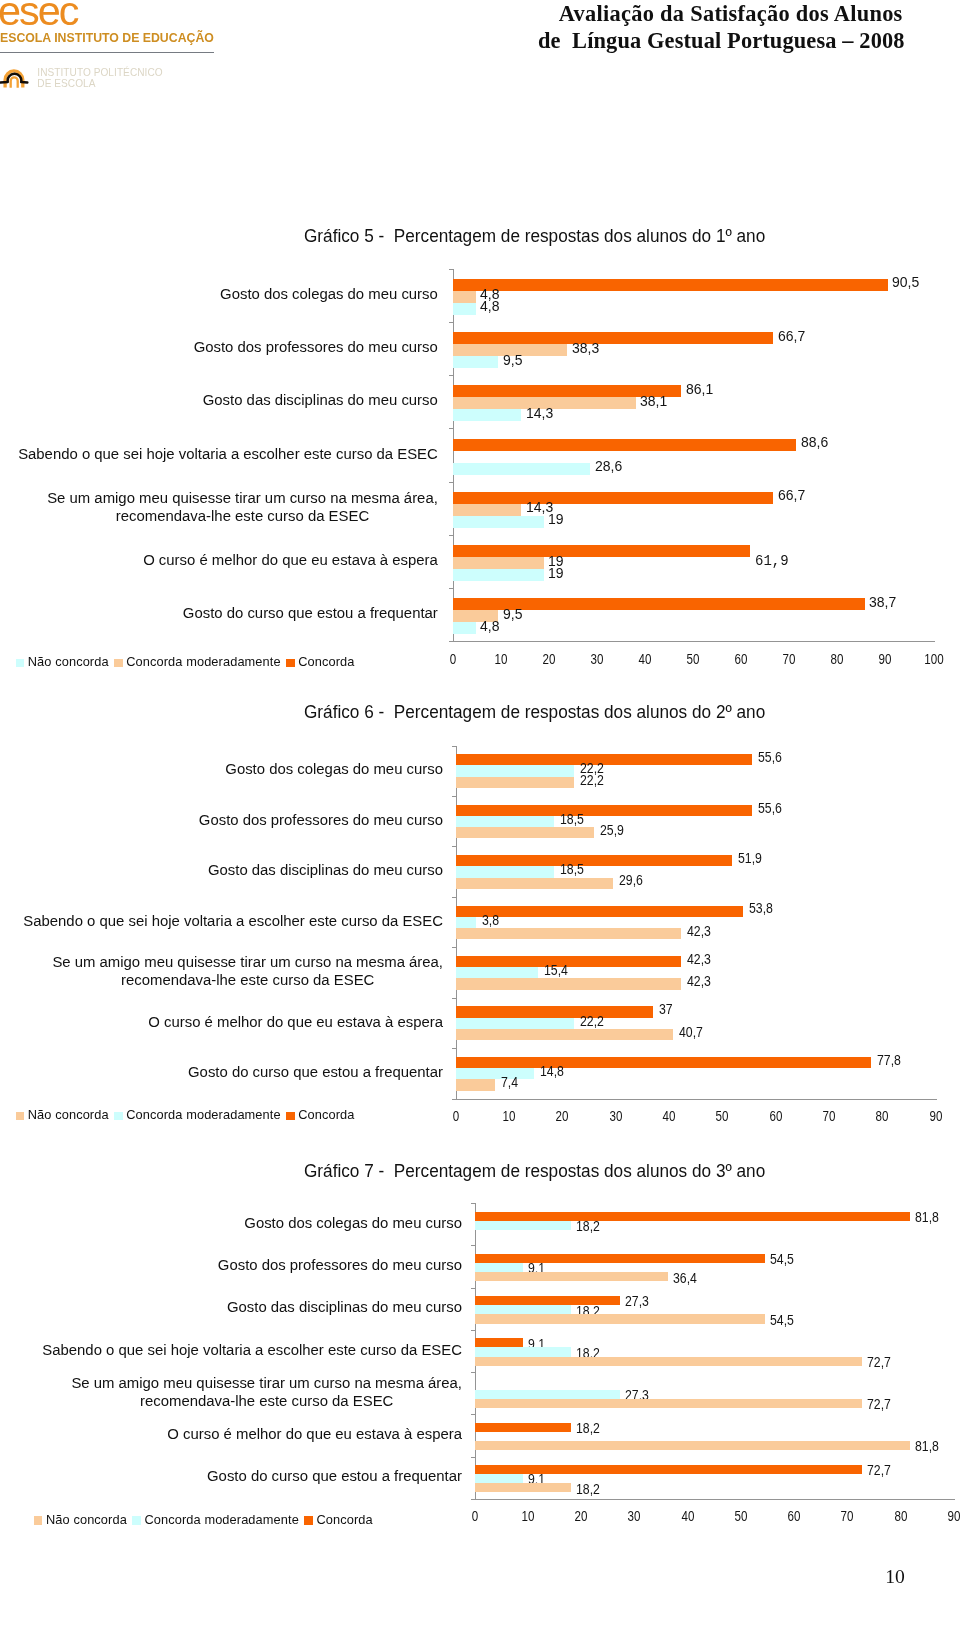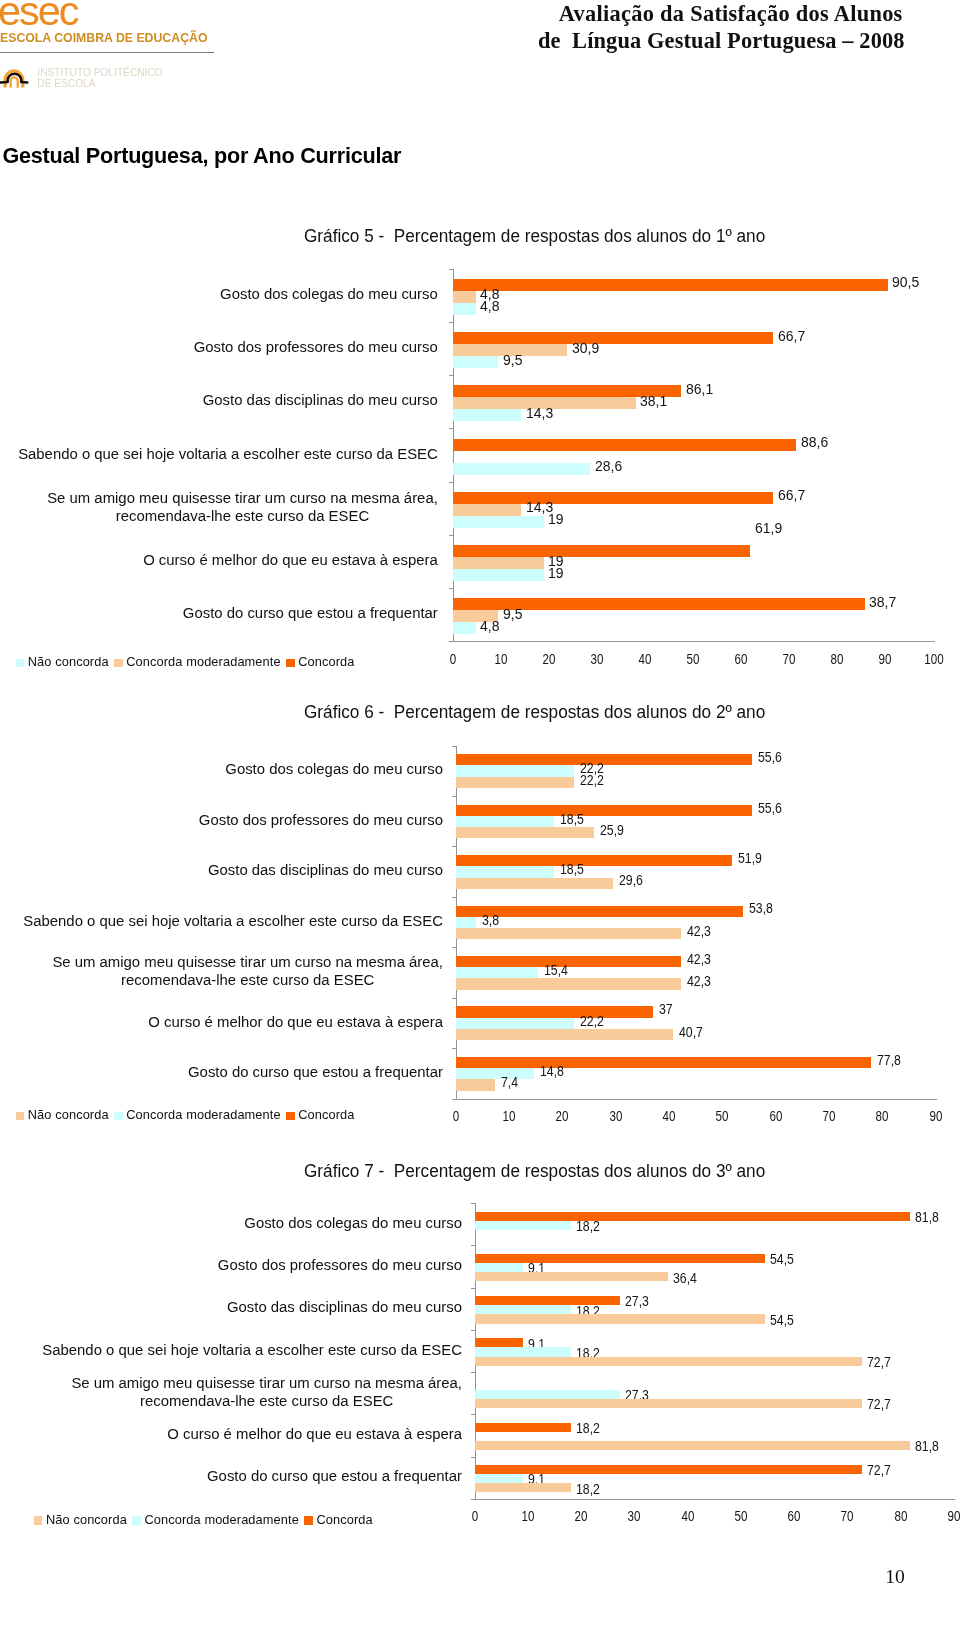--- a/index.html
+++ b/index.html
@@ -48,40 +48,39 @@
            font-family:"Liberation Serif",serif;font-size:18.9px;color:#101010;letter-spacing:0.06px;line-height:22px;}
   #pagenum{position:absolute;left:885.2px;top:1565.5px;width:60px;text-align:left;
            font-family:"Liberation Serif",serif;font-size:19.6px;color:#101010;}
 </style>
 </head>
 <body>
 
 <div id="page">
 
   <div id="esec-word">esec</div>
-  <div id="esec-sub">ESCOLA COIMBRA DE EDUCAÇÃO</div>
+  <div id="esec-sub">ESCOLA INSTITUTO DE EDUCAÇÃO</div>
   <div id="esec-rule"></div>
   <div id="ipc-mark">
     <svg width="32" height="30" viewBox="0 0 32 30" xmlns="http://www.w3.org/2000/svg">
       <path d="M5.1 25.6 L5.1 17.8 A8.85 8.85 0 0 1 22.8 17.8 L22.8 25.6" fill="none" stroke="#F4A236" stroke-width="3.3"></path>
       <path d="M10.7 25.8 L10.7 18.8 A3.5 3.5 0 0 1 17.7 18.8 L17.7 25.8" fill="none" stroke="#F4A236" stroke-width="2.3"></path>
       <path d="M0.4 20.6 L7.8 20.0 A6.85 6.85 0 1 1 21.2 20.0 L27.3 20.6" fill="none" stroke="#130d07" stroke-width="2.5" stroke-linecap="round" stroke-linejoin="round"></path>
     </svg>
   </div>
   <div id="ipc-text">
     <div>INSTITUTO POLITÉCNICO</div>
     <div>DE ESCOLA</div>
   </div>
   <div id="doc-title">
     <div>Avaliação da Satisfação dos Alunos</div>
     <div>de  Língua Gestual Portuguesa – 2008</div>
   </div>
 
   <div id="sec-title">
-    <span id="sec-l2">Gestual Portuguesa, por Ano Curricular</span>
   </div>
 
   <div id="charts">
       <div class="chart" style="position: absolute; left: 0px; top: 0px; width: 960px; height: 1635px; border-radius: 15px;">
         <div class="cap" style="left: 304.4px; top: 227.4px;">Gráfico 5 -  Percentagem de respostas dos alunos do 1º ano</div>
         <div class="axis-v" style="left: 452.5px; top: 268.75px; height: 372.55px;"></div>
         <div class="axis-h" style="left: 448.5px; top: 641.3px; width: 486px;"></div>
         <div class="tick" style="left: 448.5px; top: 269px;"></div>
         <div class="tick" style="left: 448.5px; top: 322px;"></div>
         <div class="tick" style="left: 448.5px; top: 375px;"></div>
@@ -99,41 +98,41 @@
         <div class="catlabel" style="right: 522.2px; top: 605.289px;">Gosto do curso que estou a frequentar</div>
         <div class="bar" style="left: 452.5px; top: 279.05px; width: 435.305px; height: 12px; background: rgb(249, 100, 0);"></div>
         <div class="vlabel" style="left: 892.405px; top: 275.45px; font-size: 14.2px; line-height: 14.2px; transform: scaleX(0.985);">90,5</div>
         <div class="bar" style="left: 452.5px; top: 291.05px; width: 23.088px; height: 12px; background: rgb(250, 203, 154);"></div>
         <div class="vlabel" style="left: 480.188px; top: 287.45px; font-size: 14.2px; line-height: 14.2px; transform: scaleX(0.985);">4,8</div>
         <div class="bar" style="left: 452.5px; top: 303.05px; width: 23.088px; height: 12px; background: rgb(205, 254, 253);"></div>
         <div class="vlabel" style="left: 480.188px; top: 299.45px; font-size: 14.2px; line-height: 14.2px; transform: scaleX(0.985);">4,8</div>
         <div class="bar" style="left: 452.5px; top: 332.271px; width: 320.827px; height: 12px; background: rgb(249, 100, 0);"></div>
         <div class="vlabel" style="left: 777.927px; top: 328.671px; font-size: 14.2px; line-height: 14.2px; transform: scaleX(0.985);">66,7</div>
         <div class="bar" style="left: 452.5px; top: 344.271px; width: 114.478px; height: 12px; background: rgb(250, 203, 154);"></div>
-        <div class="vlabel" style="left: 571.578px; top: 340.671px; font-size: 14.2px; line-height: 14.2px; transform: scaleX(0.985);">30,9</div>
+        <div class="vlabel" style="left: 571.578px; top: 340.671px; font-size: 14.2px; line-height: 14.2px; transform: scaleX(0.985);">38,3</div>
         <div class="bar" style="left: 452.5px; top: 356.271px; width: 45.695px; height: 12px; background: rgb(205, 254, 253);"></div>
         <div class="vlabel" style="left: 502.795px; top: 352.671px; font-size: 14.2px; line-height: 14.2px; transform: scaleX(0.985);">9,5</div>
         <div class="bar" style="left: 452.5px; top: 385.493px; width: 228.956px; height: 12px; background: rgb(249, 100, 0);"></div>
         <div class="vlabel" style="left: 686.056px; top: 381.893px; font-size: 14.2px; line-height: 14.2px; transform: scaleX(0.985);">86,1</div>
         <div class="bar" style="left: 452.5px; top: 397.493px; width: 183.261px; height: 12px; background: rgb(250, 203, 154);"></div>
         <div class="vlabel" style="left: 640.361px; top: 393.893px; font-size: 14.2px; line-height: 14.2px; transform: scaleX(0.985);">38,1</div>
         <div class="bar" style="left: 452.5px; top: 409.493px; width: 68.783px; height: 12px; background: rgb(205, 254, 253);"></div>
         <div class="vlabel" style="left: 525.883px; top: 405.893px; font-size: 14.2px; line-height: 14.2px; transform: scaleX(0.985);">14,3</div>
         <div class="bar" style="left: 452.5px; top: 438.714px; width: 343.434px; height: 12px; background: rgb(249, 100, 0);"></div>
         <div class="vlabel" style="left: 800.534px; top: 435.114px; font-size: 14.2px; line-height: 14.2px; transform: scaleX(0.985);">88,6</div>
         <div class="bar" style="left: 452.5px; top: 462.714px; width: 137.566px; height: 12px; background: rgb(205, 254, 253);"></div>
         <div class="vlabel" style="left: 594.666px; top: 459.114px; font-size: 14.2px; line-height: 14.2px; transform: scaleX(0.985);">28,6</div>
         <div class="bar" style="left: 452.5px; top: 491.936px; width: 320.827px; height: 12px; background: rgb(249, 100, 0);"></div>
         <div class="vlabel" style="left: 777.927px; top: 488.336px; font-size: 14.2px; line-height: 14.2px; transform: scaleX(0.985);">66,7</div>
         <div class="bar" style="left: 452.5px; top: 503.936px; width: 68.783px; height: 12px; background: rgb(250, 203, 154);"></div>
         <div class="vlabel" style="left: 525.883px; top: 500.336px; font-size: 14.2px; line-height: 14.2px; transform: scaleX(0.985);">14,3</div>
         <div class="bar" style="left: 452.5px; top: 515.936px; width: 91.39px; height: 12px; background: rgb(205, 254, 253);"></div>
         <div class="vlabel" style="left: 548.49px; top: 512.336px; font-size: 14.2px; line-height: 14.2px; transform: scaleX(0.985);">19</div>
         <div class="bar" style="left: 452.5px; top: 545.157px; width: 297.739px; height: 12px; background: rgb(249, 100, 0);"></div>
-        <div class="vlabel" style="left: 754.839px; top: 521px; font-size: 14.2px; line-height: 14.2px; transform: scaleX(0.985);">61,9</div>
+        <div class="vlabel" style="left: 754.839px; top: 554px; font-size: 14.2px; line-height: 14.2px; transform: scaleX(0.985); font-family: Liberation Mono, monospace;">61,9</div>
         <div class="bar" style="left: 452.5px; top: 557.157px; width: 91.39px; height: 12px; background: rgb(250, 203, 154);"></div>
         <div class="vlabel" style="left: 548.49px; top: 553.557px; font-size: 14.2px; line-height: 14.2px; transform: scaleX(0.985);">19</div>
         <div class="bar" style="left: 452.5px; top: 569.157px; width: 91.39px; height: 12px; background: rgb(205, 254, 253);"></div>
         <div class="vlabel" style="left: 548.49px; top: 565.557px; font-size: 14.2px; line-height: 14.2px; transform: scaleX(0.985);">19</div>
         <div class="bar" style="left: 452.5px; top: 598.379px; width: 412.217px; height: 12px; background: rgb(249, 100, 0);"></div>
         <div class="vlabel" style="left: 869.317px; top: 594.779px; font-size: 14.2px; line-height: 14.2px; transform: scaleX(0.985);">38,7</div>
         <div class="bar" style="left: 452.5px; top: 610.379px; width: 45.695px; height: 12px; background: rgb(250, 203, 154);"></div>
         <div class="vlabel" style="left: 502.795px; top: 606.779px; font-size: 14.2px; line-height: 14.2px; transform: scaleX(0.985);">9,5</div>
         <div class="bar" style="left: 452.5px; top: 622.379px; width: 23.088px; height: 12px; background: rgb(205, 254, 253);"></div>
         <div class="vlabel" style="left: 480.188px; top: 618.779px; font-size: 14.2px; line-height: 14.2px; transform: scaleX(0.985);">4,8</div>

